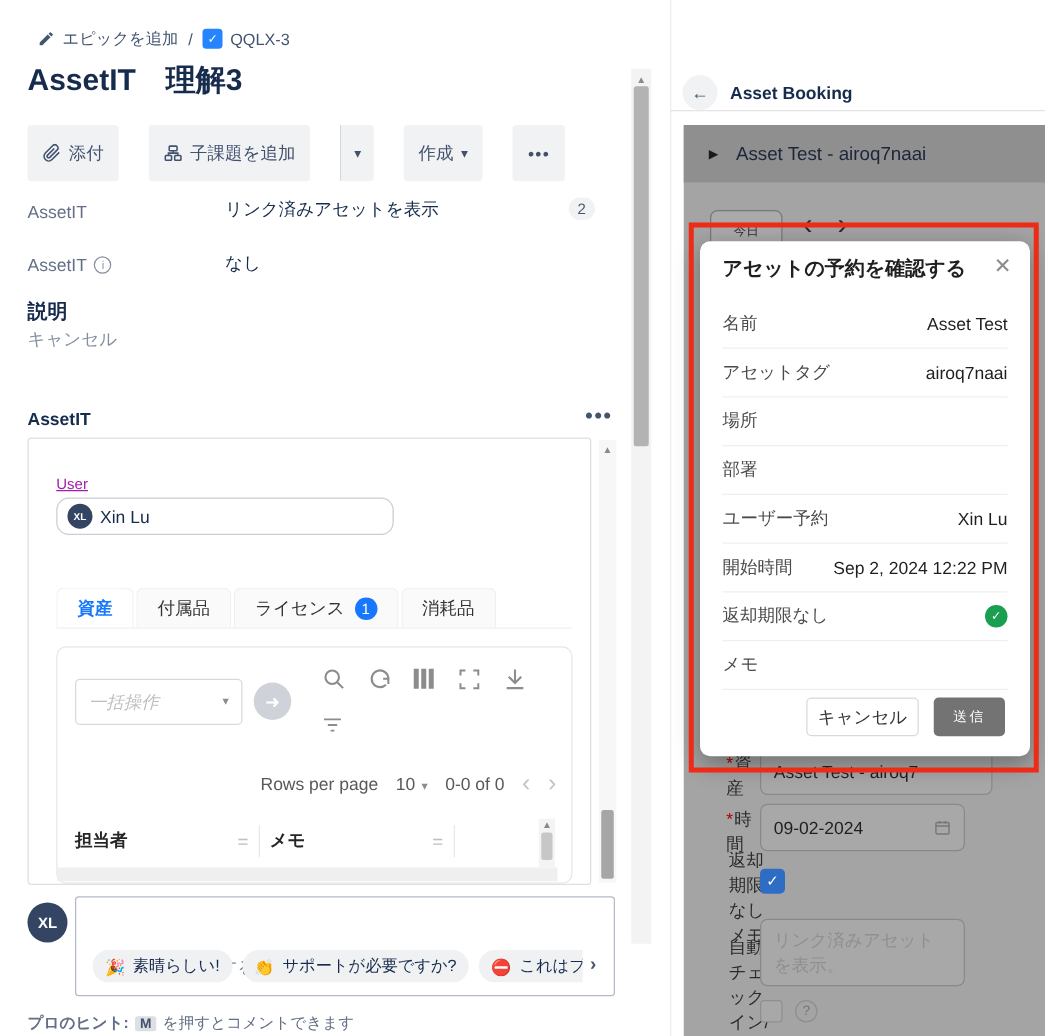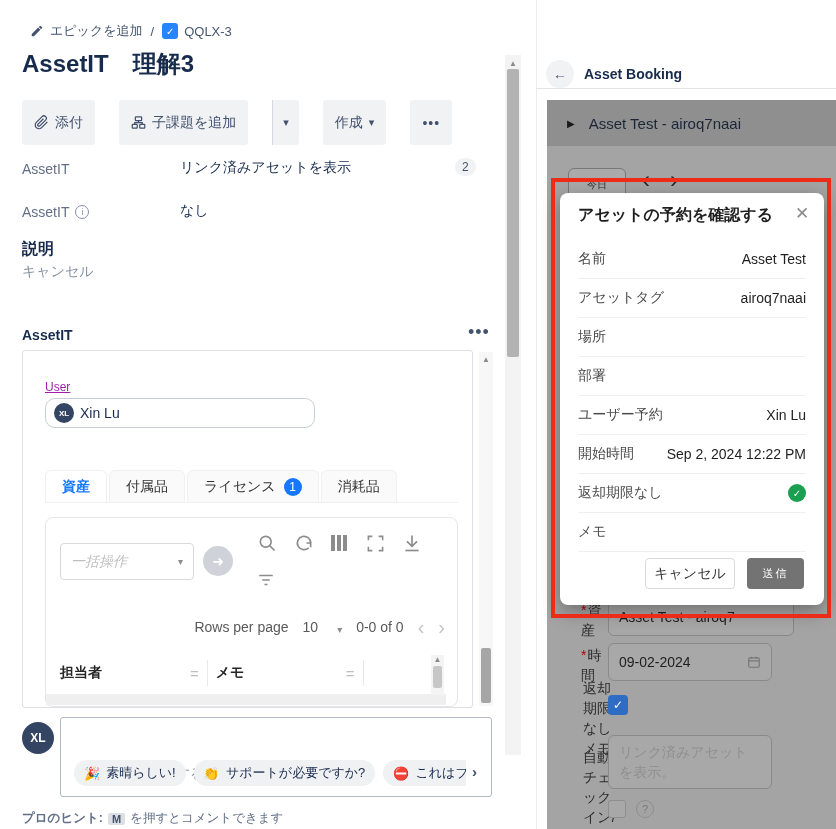--- a/index.html
+++ b/index.html
@@ -257,21 +257,21 @@
     </svg>
 </div>
 <div class="abs tool-icon" style="left:257px; top:572px;">
   <svg width="18" height="16" viewBox="0 0 24 20">
       <path d="M3 4h18M7 10h10M10 16h4" stroke="#8c8c8c" stroke-width="2"></path>
     </svg>
 </div>
 
 <div class="abs pag-row">
   <span>Rows per page</span>
-  <span style="display:flex;align-items:flex-end;gap:19px;cursor:pointer;">
+  <span style="display:flex;align-items:flex-end;gap:5px;cursor:pointer;">
     <span>10</span>
     <span class="caret">▾</span>
   </span>
   <span>0-0 of 0</span>
   <span class="pg-arrow">‹</span>
   <span class="pg-arrow">›</span>
 </div>
 
 <div class="abs thead">
   <span style="width:130px;">担当者</span>

